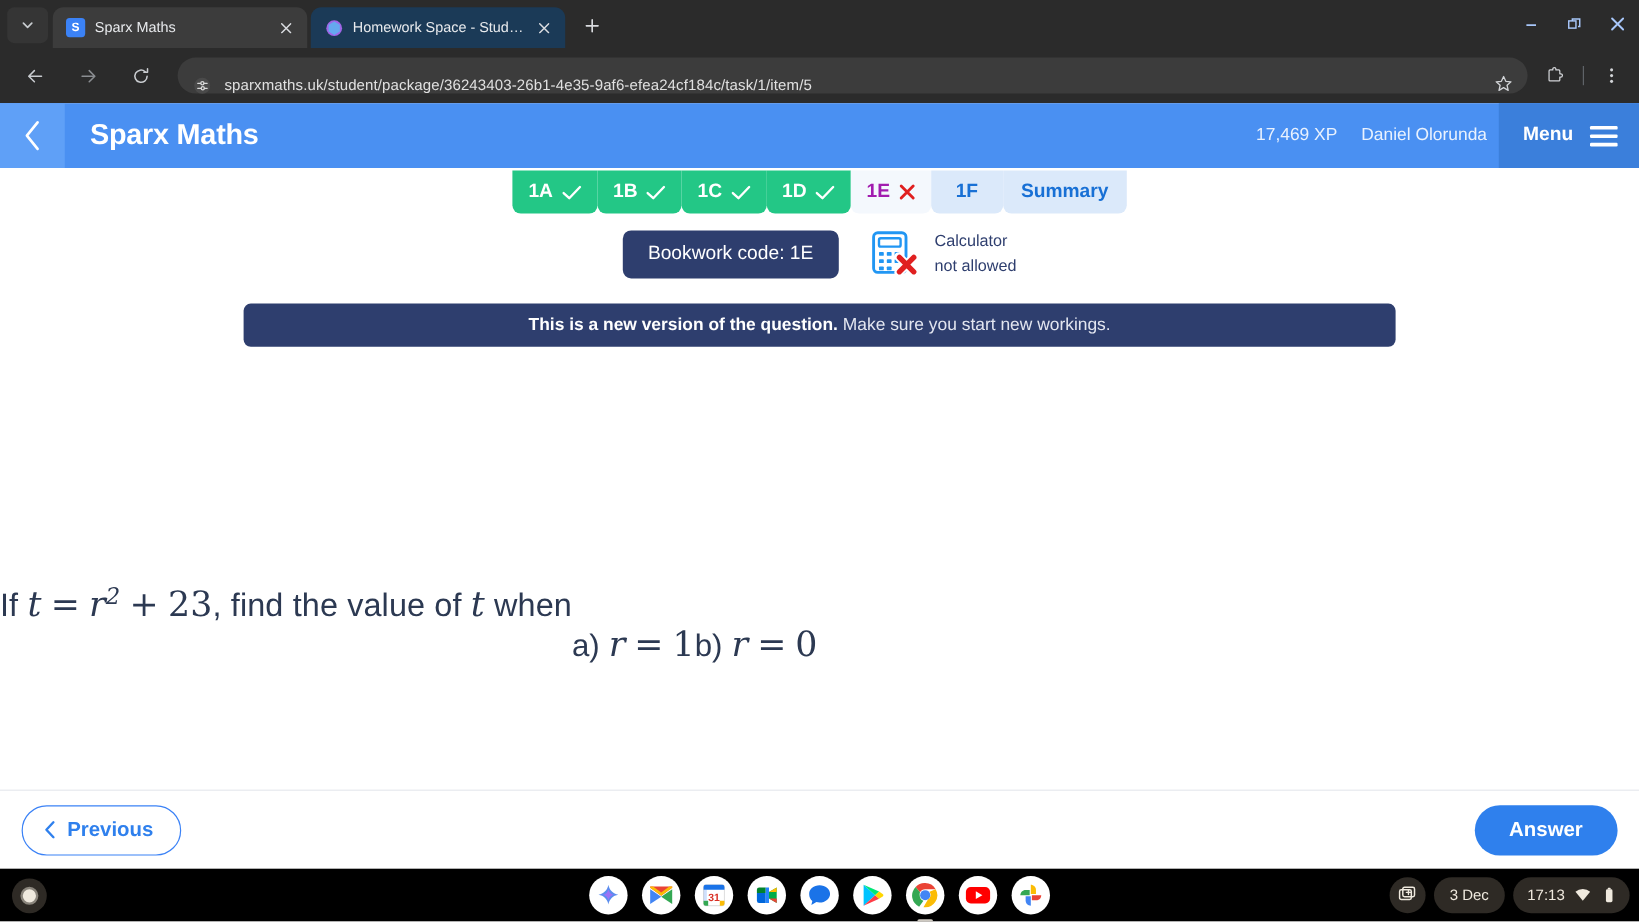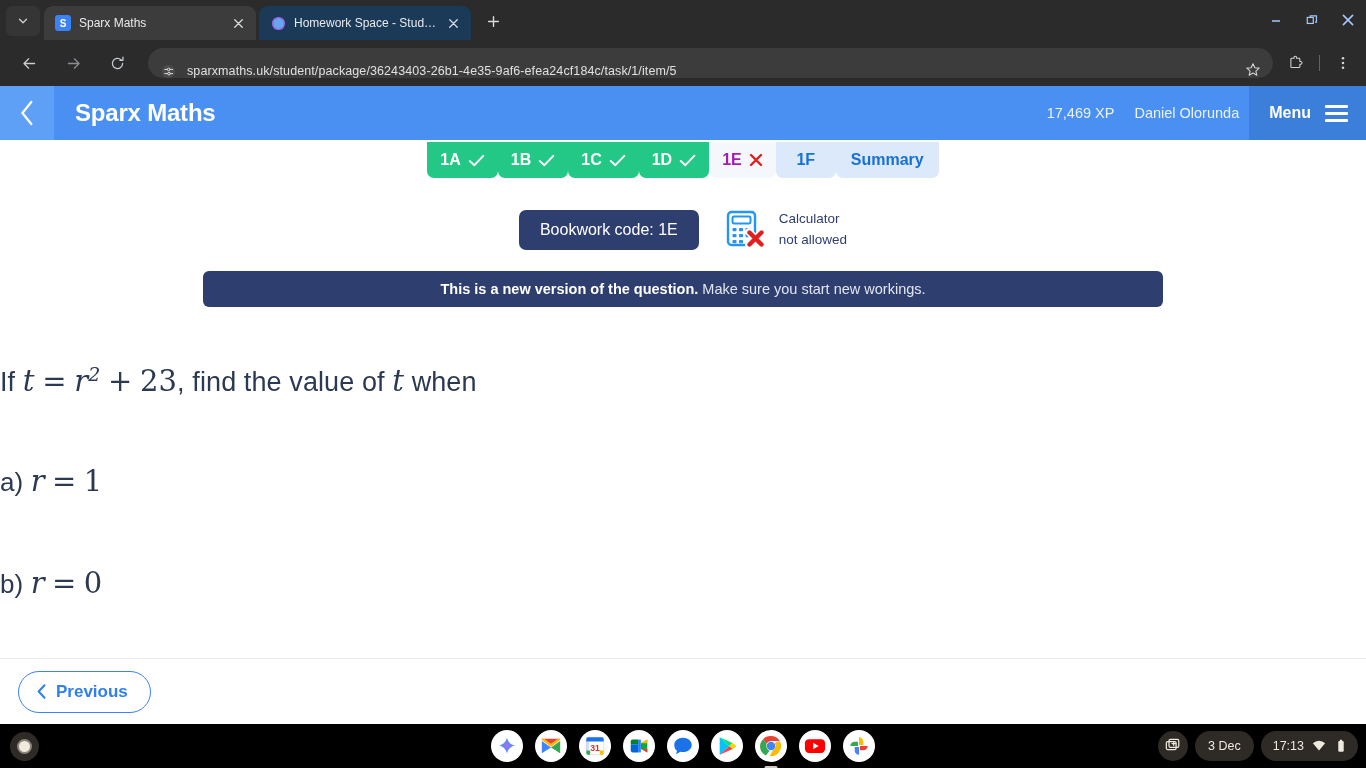--- a/index.html
+++ b/index.html
@@ -78,39 +78,39 @@
     gap:7px; padding:0 13px; font-size:16px; font-weight:bold; min-width:60px;
   }
   .ttab.done { background:#23c786; color:#fff; }
   .ttab.done svg { width:17px; height:13px; }
   .ttab.current { background:#f4f8fd; color:#a21caf; }
   .ttab.current svg { width:14px; height:14px; }
   .ttab.todo { background:#dbe9fa; color:#1870d5; }
   .ttab.summary { background:#dbe9fa; color:#1870d5; padding:0 15px; }
 
   
-  .bookwork-row { display:flex; justify-content:center; align-items:center; gap:26px; margin-top:31px; }
+  .bookwork-row { display:flex; justify-content:center; align-items:center; gap:26px; margin-top:13px; }
   .bookwork {
     background:#2e3e6e; color:#fff; font-size:16px;
     padding:11px 21px; border-radius:7px;
   }
   .calc-block { display:flex; align-items:center; gap:12px; }
   .calc-icon { width:42px; height:42px; position:relative; flex:none; }
   .calc-text { font-size:13.5px; color:#2e3e6e; line-height:1.55; }
 
   
   .banner {
     margin:20px auto 0; width:960px; background:#2e3e6e; color:#fff;
     border-radius:6px; padding:10px 0; text-align:center; font-size:14.5px;
   }
   .banner b { font-weight:bold; }
   .banner span { font-weight:normal; color:#e3e6f0; }
 
   
-  .qbody { flex:1; display:flex; flex-direction:column; align-items:flex-start; padding-top:58px; }
+  .qbody { flex:1; display:flex; flex-direction:row; align-items:center; padding-top:58px; }
   .qline { color:#2c3952; font-size:27px; line-height:1; letter-spacing:.1px; }
   .mathf { font-family:"DejaVu Serif", serif; font-style:italic; font-size:29px; }
   .mathn { font-family:"DejaVu Serif", serif; font-style:normal; font-size:29px; }
   .sup { font-size:19px; vertical-align:super; font-family:"DejaVu Serif", serif; font-style:italic; }
   .qpart { color:#2c3952; font-size:27px; margin-top:68px; }
   .qpart .lbl { font-size:26px; }
 
   
   .footer {
     height:66px; border-top:1px solid #e6e9ee; display:flex; align-items:center;
@@ -367,20 +367,23 @@
       <div class="qpart"><span class="lbl">b)</span> <span class="mathf">r</span> <span class="mathn">=</span> <span class="mathn">0</span></div>
     </div>
 
     <div class="footer">
       <button class="btn-prev">
         <svg viewBox="0 0 12 18">
             <path d="M9 1.5L2 9l7 7.5" stroke="#2f80ed" stroke-width="2.4" fill="none" stroke-linecap="round" stroke-linejoin="round"></path>
           </svg>
         <span>Previous</span>
       </button>
+      <button class="btn-answer">
+        <span>Answer</span>
+      </button>
     </div>
   </div>
 </div>
 
 <div class="shelf">
   <div class="launcher">
     <div class="launcher-in">
         <div class="launcher-dot"></div>
       </div>
   </div>

